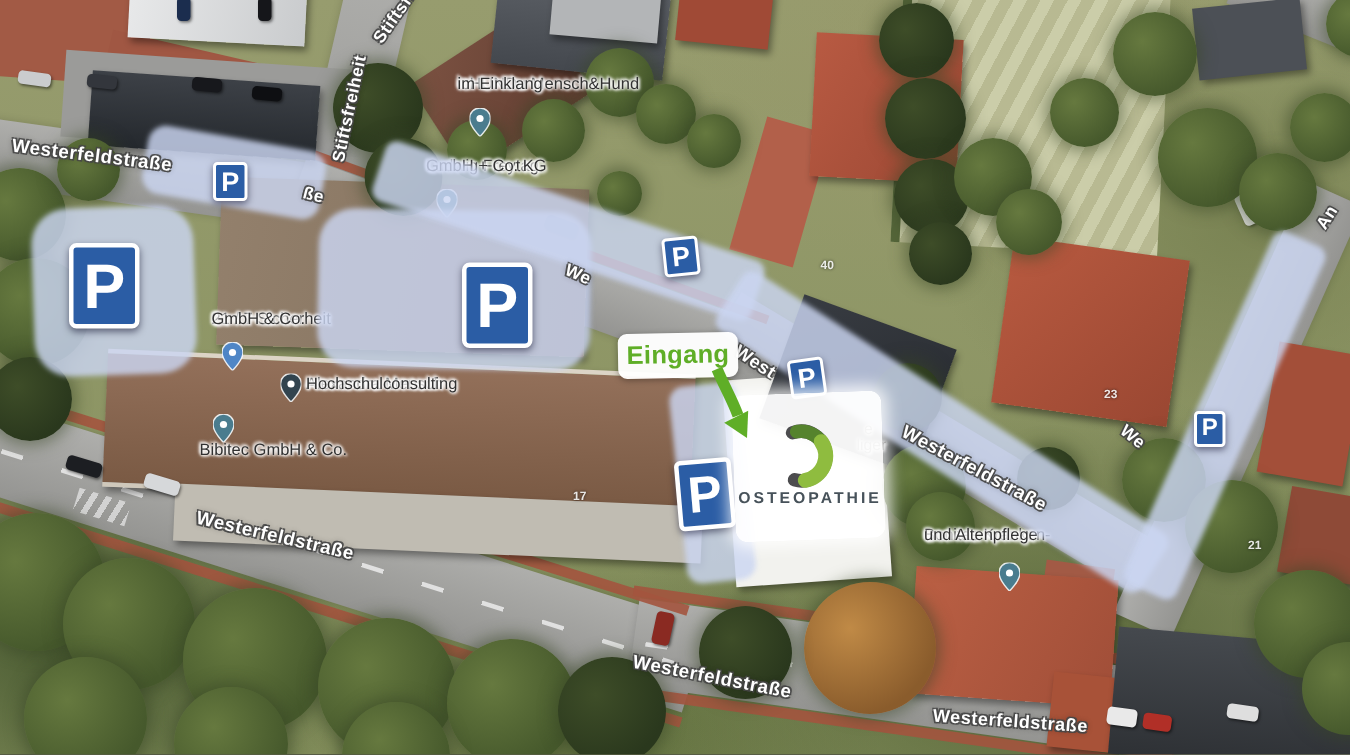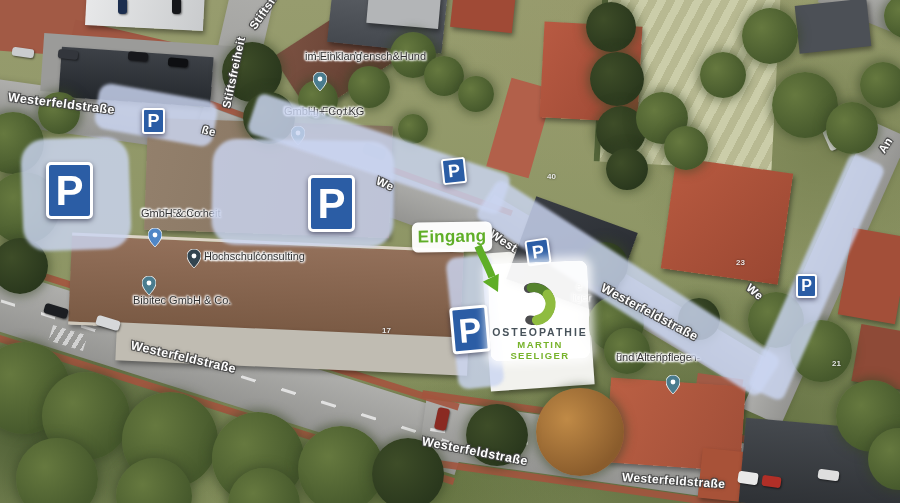--- a/index.html
+++ b/index.html
@@ -238,21 +238,20 @@
       <div class="frag" style="left: 571px; top: 291px; z-index: 19;">liger</div>
     </div>
 
   <div id="logo-bg" style="z-index:20;"></div>
   <svg id="logo-swirl" width="61" height="57" viewBox="0 0 61 57" style="z-index:21;">
     <path d="M25.7 43.9 A16.5 16.5 0 1 0 24.4 12.5" fill="none" stroke-width="9" stroke-linecap="round" stroke="#4c4c4e"></path>
     <path d="M27.1 11.8 A16.5 16.5 0 0 1 45.5 22.4" fill="none" stroke-width="9" stroke-linecap="round" stroke="#55832d"></path>
     <path d="M43.5 18.5 A16.5 16.5 0 0 1 32.9 44.2" fill="none" stroke-width="10" stroke-linecap="round" stroke="#8fbc3f"></path>
   </svg>
   <div id="logo-line1" style="z-index:21;">OSTEOPATHIE</div>
-  <div id="logo-line2" style="z-index:21;">MARTIN SEELIGER</div>
 
   <div id="eingang-box" style="z-index:22;">
     <span class="txt">Eingang</span>
   </div>
   <svg id="eingang-arrow" width="70" height="70" viewBox="0 0 70 70" style="z-index:22;">
     <path d="M28 8 C33 20 38 28 42 39" fill="none" stroke-width="7.5" stroke="#5fae27"></path>
     <polygon points="48,54 48.8,35.8 32.8,43.8" fill="#5fae27"></polygon>
   </svg>
 </div>
 

